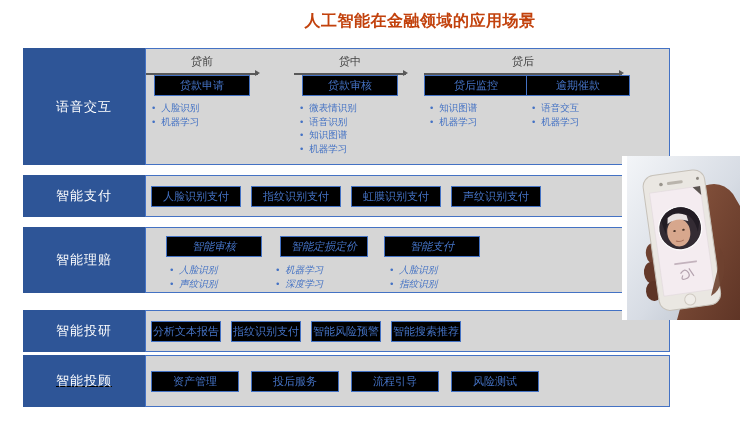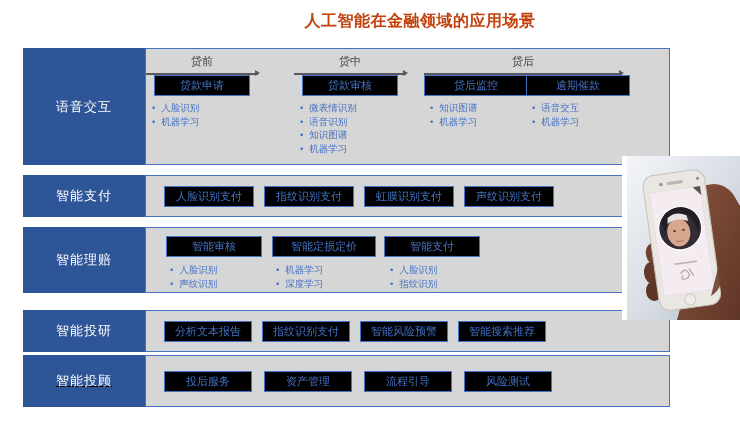--- a/index.html
+++ b/index.html
@@ -19,48 +19,48 @@
   .r5{top:355px;height:52px;text-decoration:underline;}
   .row-label{
     width:122px;flex:0 0 122px;background:#2E5597;color:#ffffff;
     display:flex;align-items:center;justify-content:center;
     font-size:13px;letter-spacing:1px;
   }
   .row-content{
     flex:1;background:#D6D6D6;border:1.5px solid #4472C4;
     position:relative;box-sizing:border-box;
   }
-  .flexboxes{display:flex;align-items:center;padding-left:18px;gap:10px;}
+  .flexboxes{display:flex;align-items:center;padding-left:5px;gap:10px;}
   .r5 .flexboxes{gap:12px;}
   .wbox{
     background:#000000;border:1.3px solid #4472C4;color:#4472C4;
     font-size:11px;height:21px;display:flex;align-items:center;justify-content:center;
     box-sizing:border-box;white-space:nowrap;
   }
-  .w90{width:90px;} .w94{width:88px;} .w88{width:88px;} .w96{width:96px;} .w104{width:104px;}
+  .w90{width:90px;} .w94{width:70px;} .w88{width:88px;} .w96{width:96px;} .w104{width:88px;}
   .phase{position:absolute;top:4px;}
   .p1{left:0;width:112px;}
   .p2{left:148px;width:112px;}
   .p3{left:278px;width:198px;}
   .phase-header{
     text-align:center;font-size:11px;color:#404040;height:16px;line-height:16px;
   }
   .phase-line{position:absolute;left:0;right:0;top:20px;height:1.5px;background:#595959;}
   .phase-arrow{
     position:absolute;right:-2px;top:-3px;width:0;height:0;
     border-left:5px solid #595959;border-top:3.5px solid transparent;border-bottom:3.5px solid transparent;
   }
   .phase .wbox{margin:6px auto 0 auto;width:96px;}
   .p3 .cols{display:flex;gap:6px;margin-top:6px;}
   .p3 .sub{width:96px;}
   .p3 .wbox{margin:0;width:104px;}
   .bullets{margin-top:5px;padding-left:6px;}
   .bullet{display:flex;gap:6px;font-size:9.5px;line-height:13.5px;color:#4472C4;white-space:nowrap;}
   .b-dot{color:#4472C4;}
-  .group{position:absolute;top:8px;}
+  .group{position:absolute;top:8px;font-style:italic;}
   .g1{left:18px;width:100px;}
   .g2{left:124px;width:108px;}
   .g3{left:238px;width:96px;}
   .group .wbox{margin:0 auto;}
   .group .bullets{margin-top:6px;}
   .photo{
     position:absolute;left:622px;top:156px;width:118px;height:164px;
     background:#ffffff;padding-left:5px;box-sizing:border-box;z-index:5;
   }
 </style>
@@ -220,22 +220,22 @@
     <div class="wbox w94">分析文本报告</div>
     <div class="wbox w94">指纹识别支付</div>
     <div class="wbox w94">智能风险预警</div>
     <div class="wbox w94">智能搜索推荐</div>
   </div>
 </section>
 
 <section class="row r5">
   <div class="row-label">智能投顾</div>
   <div class="row-content flexboxes">
+    <div class="wbox w88">资产管理</div>
     <div class="wbox w88">投后服务</div>
-    <div class="wbox w88">资产管理</div>
     <div class="wbox w88">流程引导</div>
     <div class="wbox w88">风险测试</div>
   </div>
 </section>
 
 <div class="photo">
   <svg width="113" height="164" viewBox="0 0 113 164" xmlns="http://www.w3.org/2000/svg">
     <defs>
       <linearGradient id="bg" x1="0" y1="0" x2="1" y2="1">
         <stop offset="0" stop-color="#f3f5f8"></stop>

